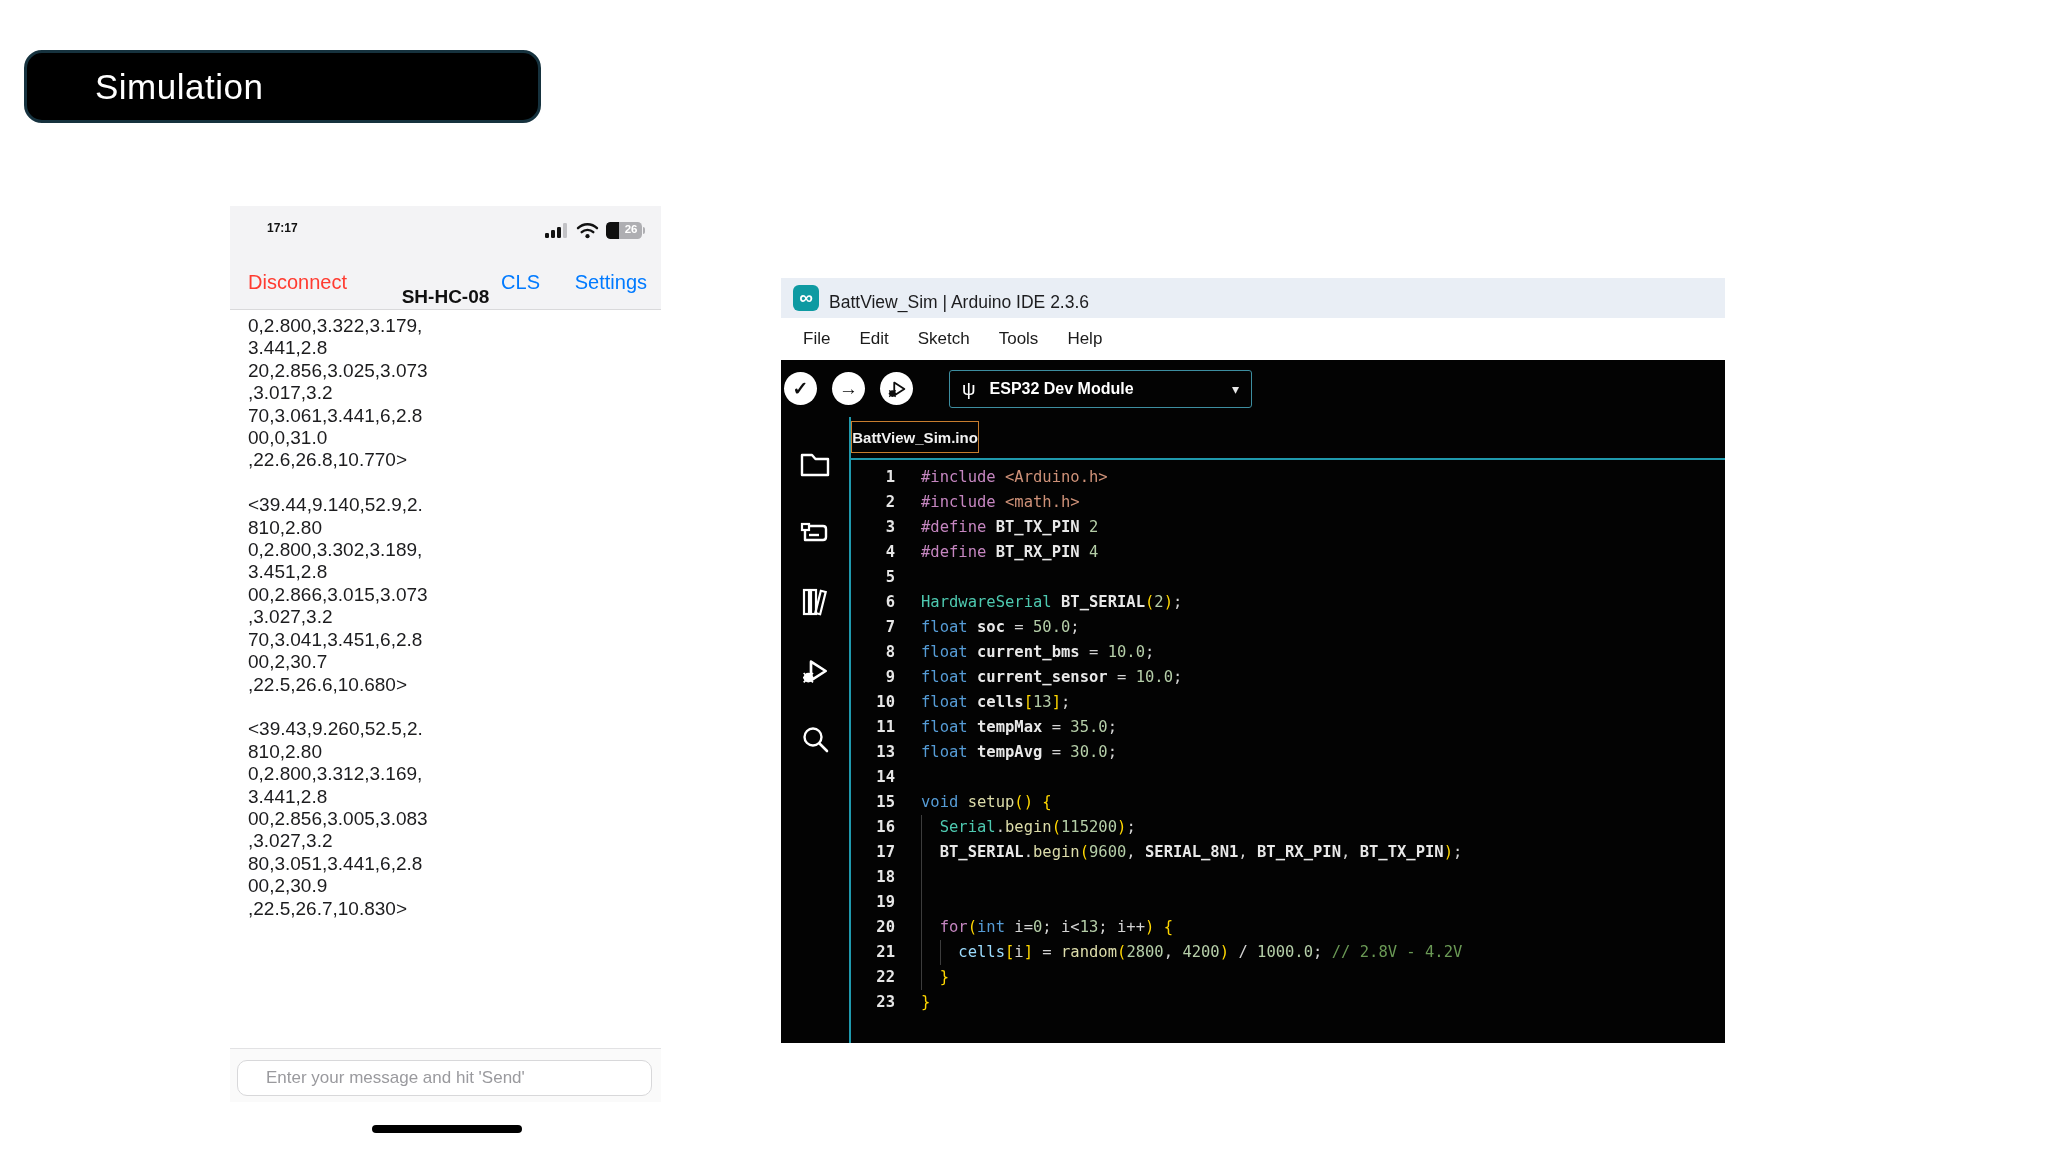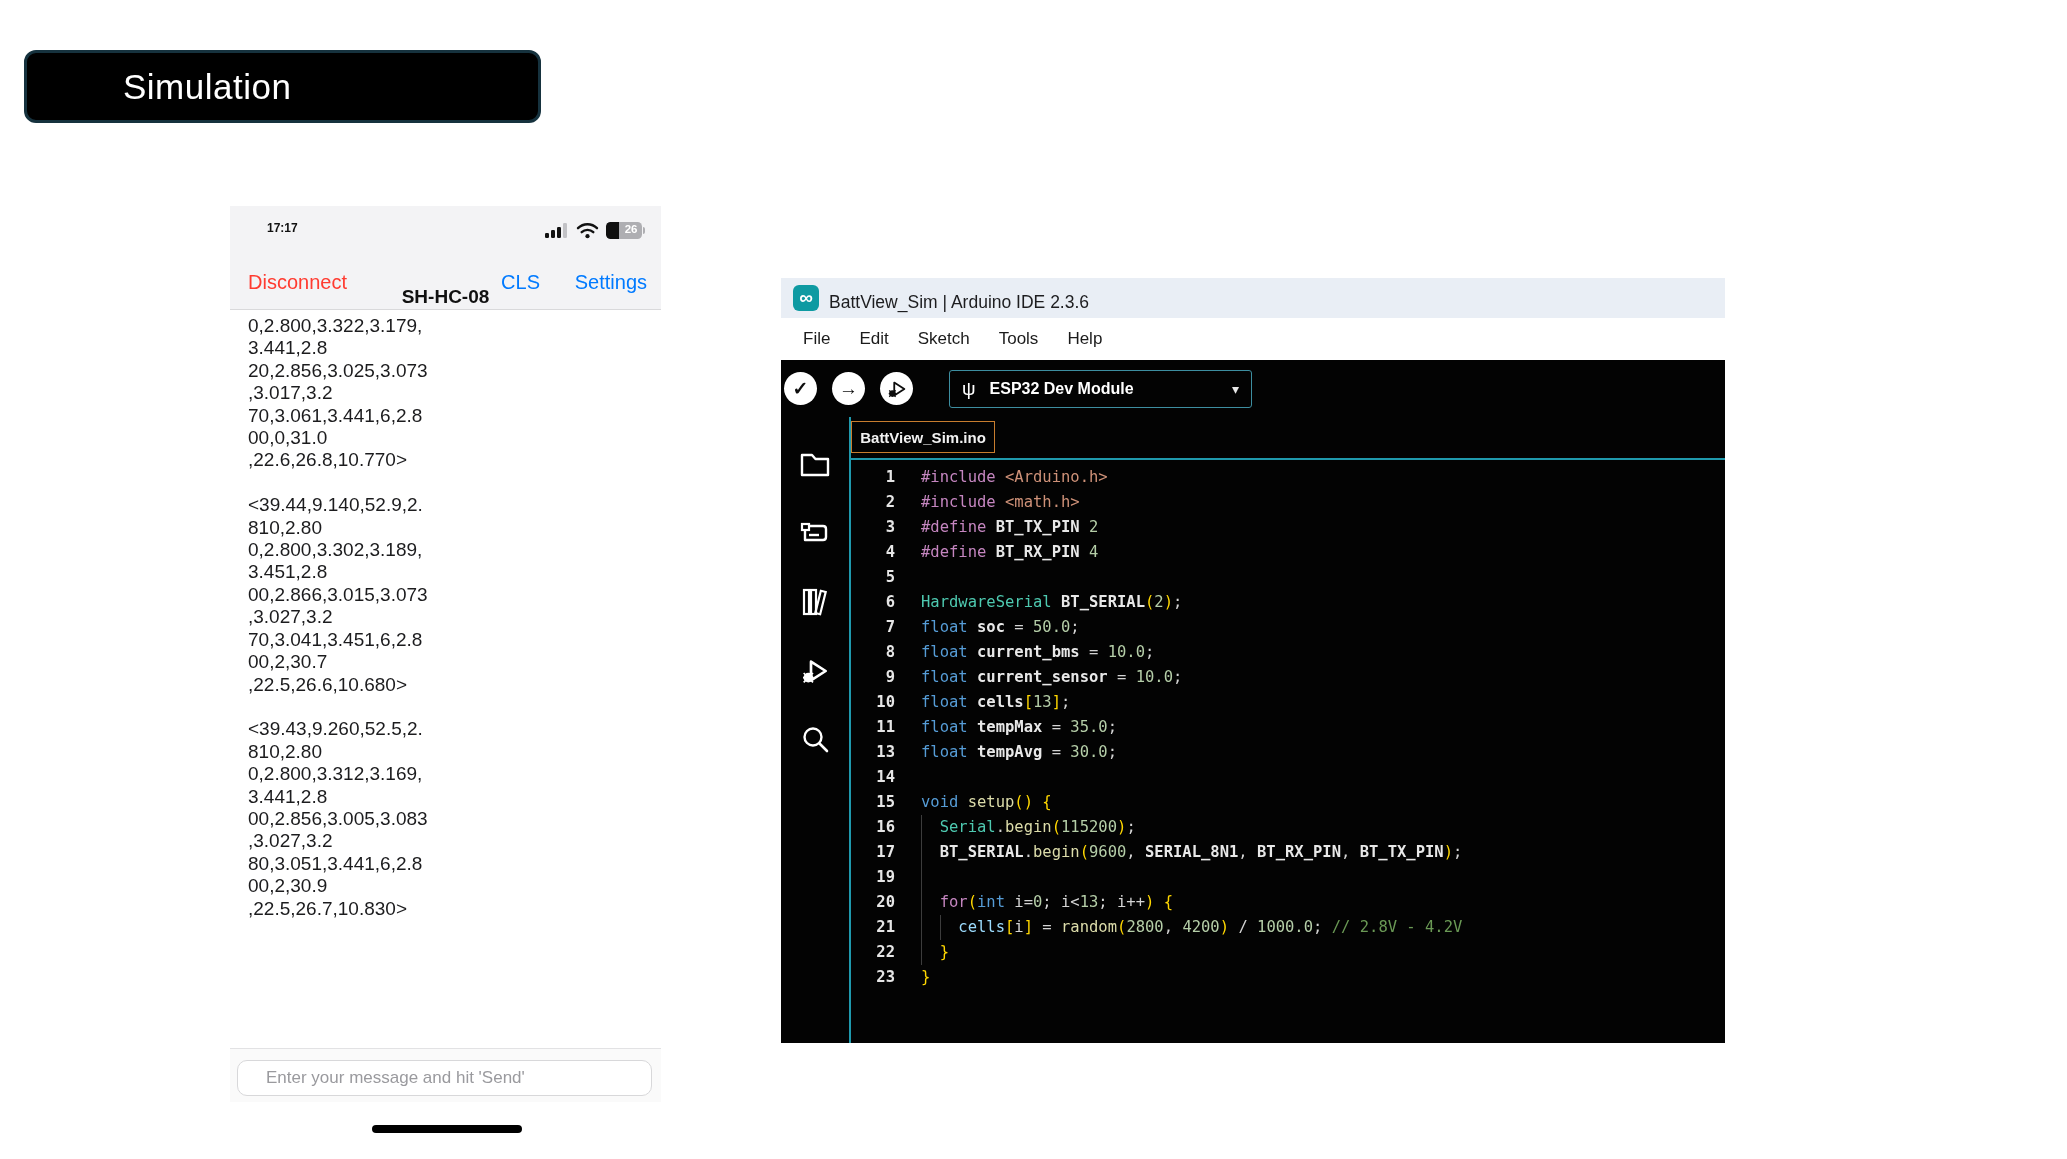--- a/index.html
+++ b/index.html
@@ -1,22 +1,22 @@
 <!DOCTYPE html>
 <html><head>
 <meta charset="utf-8">
 <style>
   html,body{margin:0;padding:0;background:#fff;}
   .canvas{position:relative;width:2067px;height:1159px;background:#ffffff;overflow:hidden;
           font-family:"Liberation Sans",sans-serif;}
 
   
   .sim-badge{position:absolute;left:24px;top:50px;width:517px;height:73px;background:#000;
-             border:3px solid #16323e;border-radius:12px;box-sizing:border-box;
-             display:flex;align-items:center;padding-left:96px;}
+             border:3px solid #16323e;border-radius:18px;box-sizing:border-box;
+             display:flex;align-items:center;padding-left:68px;}
   .sim-badge span{color:#fff;font-size:35px;font-weight:500;letter-spacing:.5px;}
 
   
   .phone{position:absolute;left:230px;top:206px;width:431px;height:896px;background:#fff;border-radius:3px;}
   .phone-header{position:absolute;left:0;top:0;width:100%;height:104px;background:#f3f3f5;
                 border-bottom:1px solid #d9d9db;box-sizing:border-box;}
   .status-row{position:relative;height:52px;}
   .status-time{position:absolute;left:37px;top:15px;font-size:12px;font-weight:700;color:#111;}
   .status-icons{position:absolute;right:16px;top:16px;display:flex;align-items:center;gap:7px;}
   .battery{position:relative;width:36px;height:17px;background:#aeaeb2;border-radius:4.5px;overflow:hidden;}
@@ -60,21 +60,21 @@
   .usb-glyph{font-size:19px;margin-right:14px;}
   .board-label{font-size:16px;font-weight:600;flex:1;}
   .caret{font-size:14px;color:#e8e8e8;}
 
   .ide-main{position:absolute;left:0;top:139px;width:100%;height:626px;display:flex;}
   .sidebar{width:70px;height:100%;border-right:2px solid #1f99ad;box-sizing:border-box;
            display:flex;flex-direction:column;align-items:center;padding-top:12px;}
   .side-item{width:70px;height:69px;display:flex;align-items:center;justify-content:center;}
   .editor-col{flex:1;display:flex;flex-direction:column;min-width:0;}
   .tabrow{height:43px;border-bottom:2px solid #1f99ad;box-sizing:border-box;position:relative;}
-  .tab{position:absolute;left:0;top:4px;width:144px;height:32px;border:1.5px solid #c87d2e;
+  .tab{position:absolute;left:0;top:4px;width:128px;height:32px;border:1.5px solid #c87d2e;
        box-sizing:border-box;display:flex;align-items:center;justify-content:center;}
   .tab span{color:#f2f2f2;font-size:15px;font-weight:600;}
   .editor{flex:1;padding-top:5px;font-family:"DejaVu Sans Mono",monospace;font-size:15.5px;overflow:hidden;}
   .code-line{display:flex;line-height:25px;height:25px;white-space:pre;}
   .ln{width:44px;text-align:right;color:#e6e6e6;font-weight:700;flex:none;}
   .ltext{margin-left:26px;position:relative;}
   .guide{position:absolute;top:0;bottom:0;width:1px;background:#3c3c3c;}
   .tk-pp{color:#C586C0;} .tk-str{color:#CE9178;} .tk-num{color:#B5CEA8;}
   .tk-kw{color:#569CD6;} .tk-type{color:#4EC9B0;} .tk-fn{color:#DCDCAA;}
   .tk-br{color:#FFD700;} .tk-id{color:#e8e8e8;font-weight:600;} .tk-var{color:#9CDCFE;}
@@ -244,20 +244,21 @@
             <div class="code-line"><span class="ln">7</span><span class="ltext"><span class="tk-kw">float </span><span class="tk-id">soc</span><span class="tk-pl"> = </span><span class="tk-num">50.0</span><span class="tk-pl">;</span></span></div>
             <div class="code-line"><span class="ln">8</span><span class="ltext"><span class="tk-kw">float </span><span class="tk-id">current_bms</span><span class="tk-pl"> = </span><span class="tk-num">10.0</span><span class="tk-pl">;</span></span></div>
             <div class="code-line"><span class="ln">9</span><span class="ltext"><span class="tk-kw">float </span><span class="tk-id">current_sensor</span><span class="tk-pl"> = </span><span class="tk-num">10.0</span><span class="tk-pl">;</span></span></div>
             <div class="code-line"><span class="ln">10</span><span class="ltext"><span class="tk-kw">float </span><span class="tk-id">cells</span><span class="tk-br">[</span><span class="tk-num">13</span><span class="tk-br">]</span><span class="tk-pl">;</span></span></div>
             <div class="code-line"><span class="ln">11</span><span class="ltext"><span class="tk-kw">float </span><span class="tk-id">tempMax</span><span class="tk-pl"> = </span><span class="tk-num">35.0</span><span class="tk-pl">;</span></span></div>
             <div class="code-line"><span class="ln">13</span><span class="ltext"><span class="tk-kw">float </span><span class="tk-id">tempAvg</span><span class="tk-pl"> = </span><span class="tk-num">30.0</span><span class="tk-pl">;</span></span></div>
             <div class="code-line"><span class="ln">14</span><span class="ltext">&nbsp;</span></div>
             <div class="code-line"><span class="ln">15</span><span class="ltext"><span class="tk-kw">void </span><span class="tk-fn">setup</span><span class="tk-br">()</span><span class="tk-pl"> </span><span class="tk-br">{</span></span></div>
             <div class="code-line"><span class="ln">16</span><span class="ltext"><i class="guide" style="left: 0ch;"></i><span class="tk-pl">  </span><span class="tk-type">Serial</span><span class="tk-pl">.</span><span class="tk-fn">begin</span><span class="tk-br">(</span><span class="tk-num">115200</span><span class="tk-br">)</span><span class="tk-pl">;</span></span></div>
             <div class="code-line"><span class="ln">17</span><span class="ltext"><i class="guide" style="left: 0ch;"></i><span class="tk-pl">  </span><span class="tk-id">BT_SERIAL</span><span class="tk-pl">.</span><span class="tk-fn">begin</span><span class="tk-br">(</span><span class="tk-num">9600</span><span class="tk-pl">, </span><span class="tk-id">SERIAL_8N1</span><span class="tk-pl">, </span><span class="tk-id">BT_RX_PIN</span><span class="tk-pl">, </span><span class="tk-id">BT_TX_PIN</span><span class="tk-br">)</span><span class="tk-pl">;</span></span></div>
+            <div class="code-line"><span class="ln">18</span><span class="ltext"><i class="guide" style="left: 0ch;"></i>&nbsp;</span></div>
             <div class="code-line"><span class="ln">19</span><span class="ltext"><i class="guide" style="left: 0ch;"></i>&nbsp;</span></div>
             <div class="code-line"><span class="ln">20</span><span class="ltext"><i class="guide" style="left: 0ch;"></i><span class="tk-pl">  </span><span class="tk-pp">for</span><span class="tk-br">(</span><span class="tk-kw">int</span><span class="tk-pl"> i=</span><span class="tk-num">0</span><span class="tk-pl">; i&lt;</span><span class="tk-num">13</span><span class="tk-pl">; i++</span><span class="tk-br">)</span><span class="tk-pl"> </span><span class="tk-br">{</span></span></div>
             <div class="code-line"><span class="ln">21</span><span class="ltext"><i class="guide" style="left: 0ch;"></i><i class="guide" style="left: 2ch;"></i><span class="tk-pl">    </span><span class="tk-var">cells</span><span class="tk-br">[</span><span class="tk-pl">i</span><span class="tk-br">]</span><span class="tk-pl"> = </span><span class="tk-fn">random</span><span class="tk-br">(</span><span class="tk-num">2800</span><span class="tk-pl">, </span><span class="tk-num">4200</span><span class="tk-br">)</span><span class="tk-pl"> / </span><span class="tk-num">1000.0</span><span class="tk-pl">; </span><span class="tk-cmt">// 2.8V - 4.2V</span></span></div>
             <div class="code-line"><span class="ln">22</span><span class="ltext"><i class="guide" style="left: 0ch;"></i><span class="tk-pl">  </span><span class="tk-br">}</span></span></div>
             <div class="code-line"><span class="ln">23</span><span class="ltext"><span class="tk-br">}</span></span></div>
           </div>
       </div>
     </div>
   </div>
 </div>

